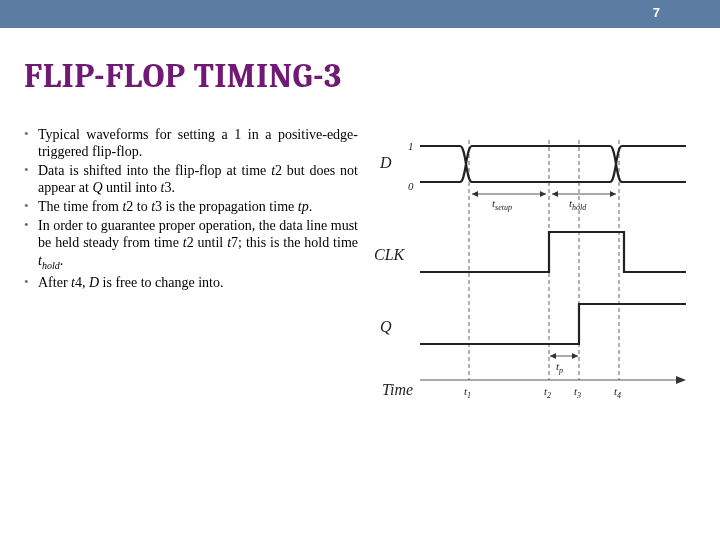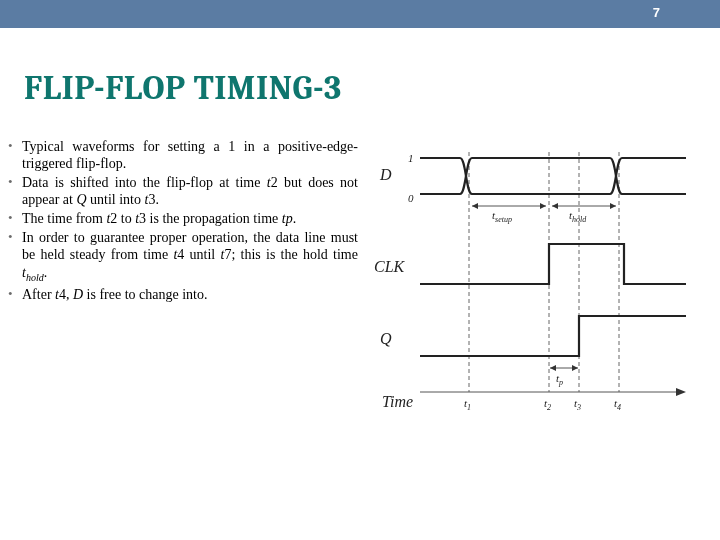--- a/index.html
+++ b/index.html
@@ -23,31 +23,31 @@
     top: 5px;
     color: #fff;
     font-family: Arial, sans-serif;
     font-size: 13px;
     font-weight: bold;
   }
   .title {
     font-family: 'Cambria', Georgia, serif;
     font-size: 34px;
     font-weight: bold;
-    color: #0f766e;
-    margin: 40px 0 0 24px;
+    color: #701a75;
+    margin: 28px 0 0 24px;
     letter-spacing: 0.5px;
   }
   .content {
     display: flex;
     margin-top: 30px;
   }
   .bullets {
     width: 366px;
-    padding-left: 8px;
+    padding-left: 24px;
     padding-right: 8px;
   }
   .bullets ul {
     list-style: none;
   }
   .bullets li {
     position: relative;
     padding-left: 14px;
     font-size: 14px;
     line-height: 1.22;
@@ -87,21 +87,21 @@
 </div>
 
 <h1 class="title">FLIP-FLOP TIMING-3</h1>
 
 <div class="content">
   <div class="bullets">
     <ul>
       <li><span>Typical waveforms for setting a 1 in a positive-edge-triggered flip-flop.</span></li>
       <li><span>Data is shifted into the flip-flop at time </span><span class="it">t</span><span>2 but does not appear at </span><span class="it">Q</span><span> until into </span><span class="it">t</span><span>3.</span></li>
       <li><span>The time from </span><span class="it">t</span><span>2 to </span><span class="it">t</span><span>3 is the propagation time </span><span class="it">tp</span><span>.</span></li>
-      <li><span>In order to guarantee proper operation, the data line must be held steady from time </span><span class="it">t</span><span>4 until </span><span class="it">t</span><span>7; this is the hold time </span><span class="it">t</span><span class="sub">hold</span><span>.</span></li>
+      <li><span>In order to guarantee proper operation, the data line must be held steady from time </span><span class="it">t</span><span>2 until </span><span class="it">t</span><span>7; this is the hold time </span><span class="it">t</span><span class="sub">hold</span><span>.</span></li>
       <li><span>After </span><span class="it">t</span><span>4, </span><span class="it">D</span><span> is free to change into.</span></li>
     </ul>
   </div>
 
   <div class="diagram">
     <svg viewBox="0 0 320 280">
 
       <line class="dash" x1="95" y1="8" x2="95" y2="248"></line>
       <line class="dash" x1="175" y1="8" x2="175" y2="248"></line>
       <line class="dash" x1="205" y1="8" x2="205" y2="248"></line>

